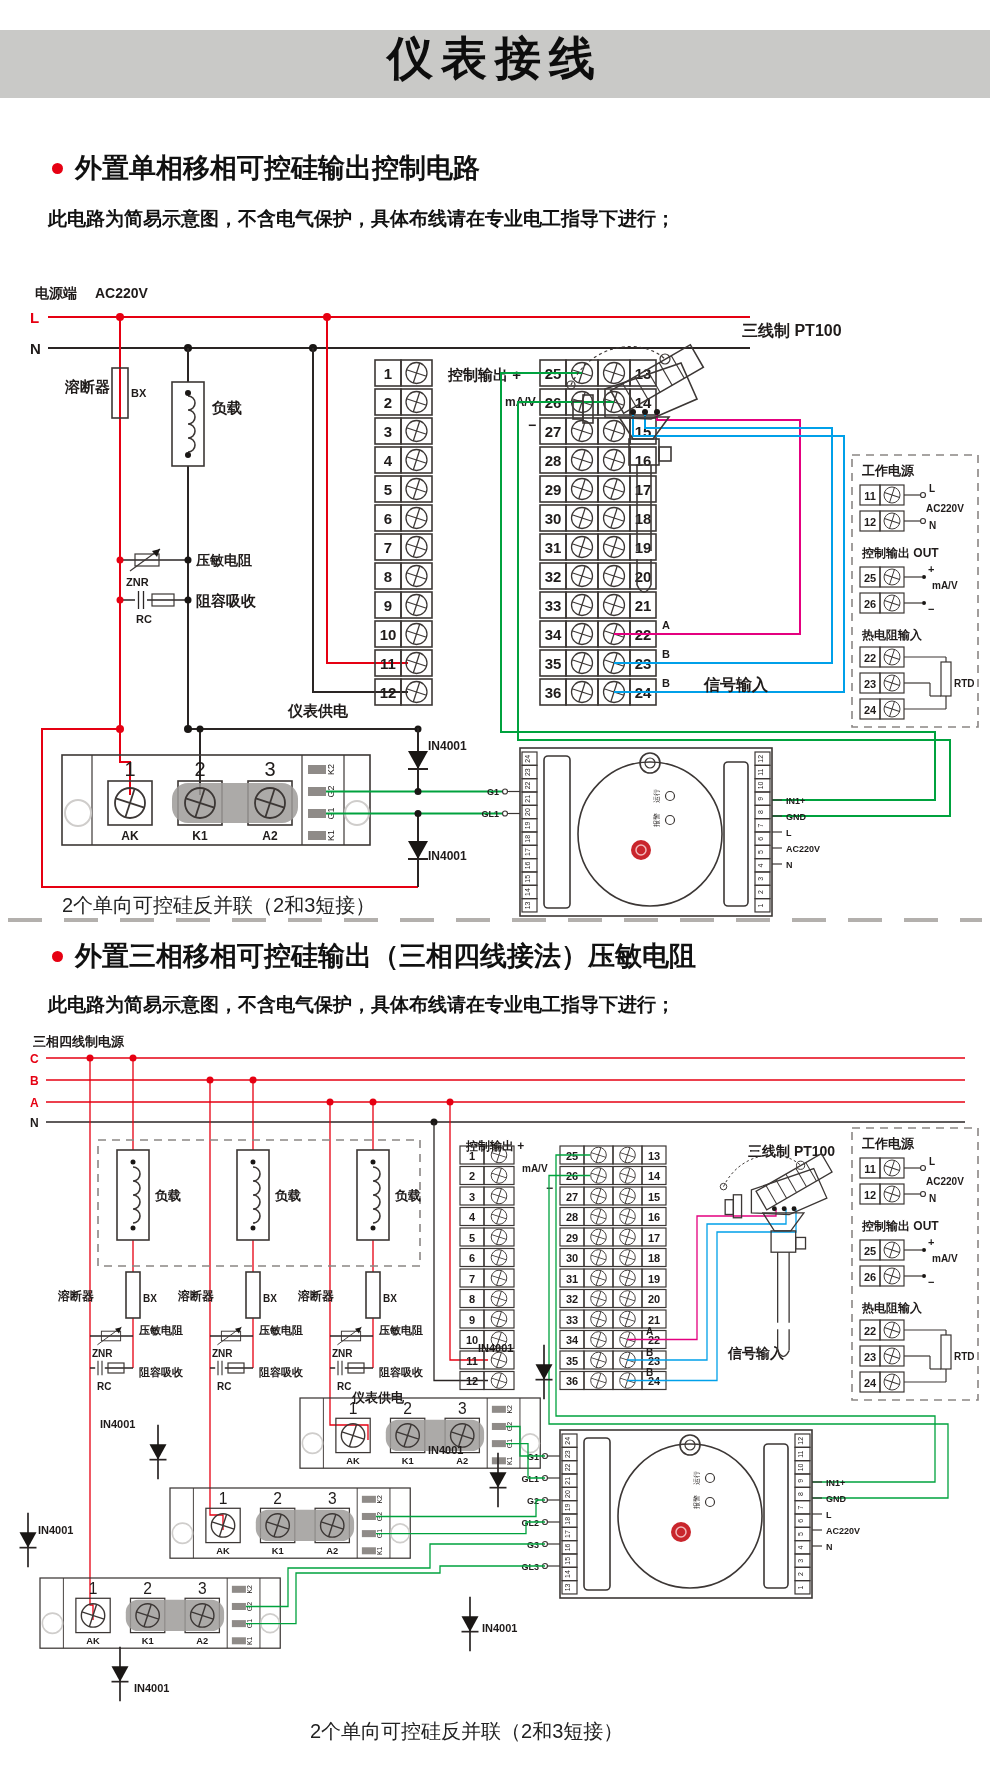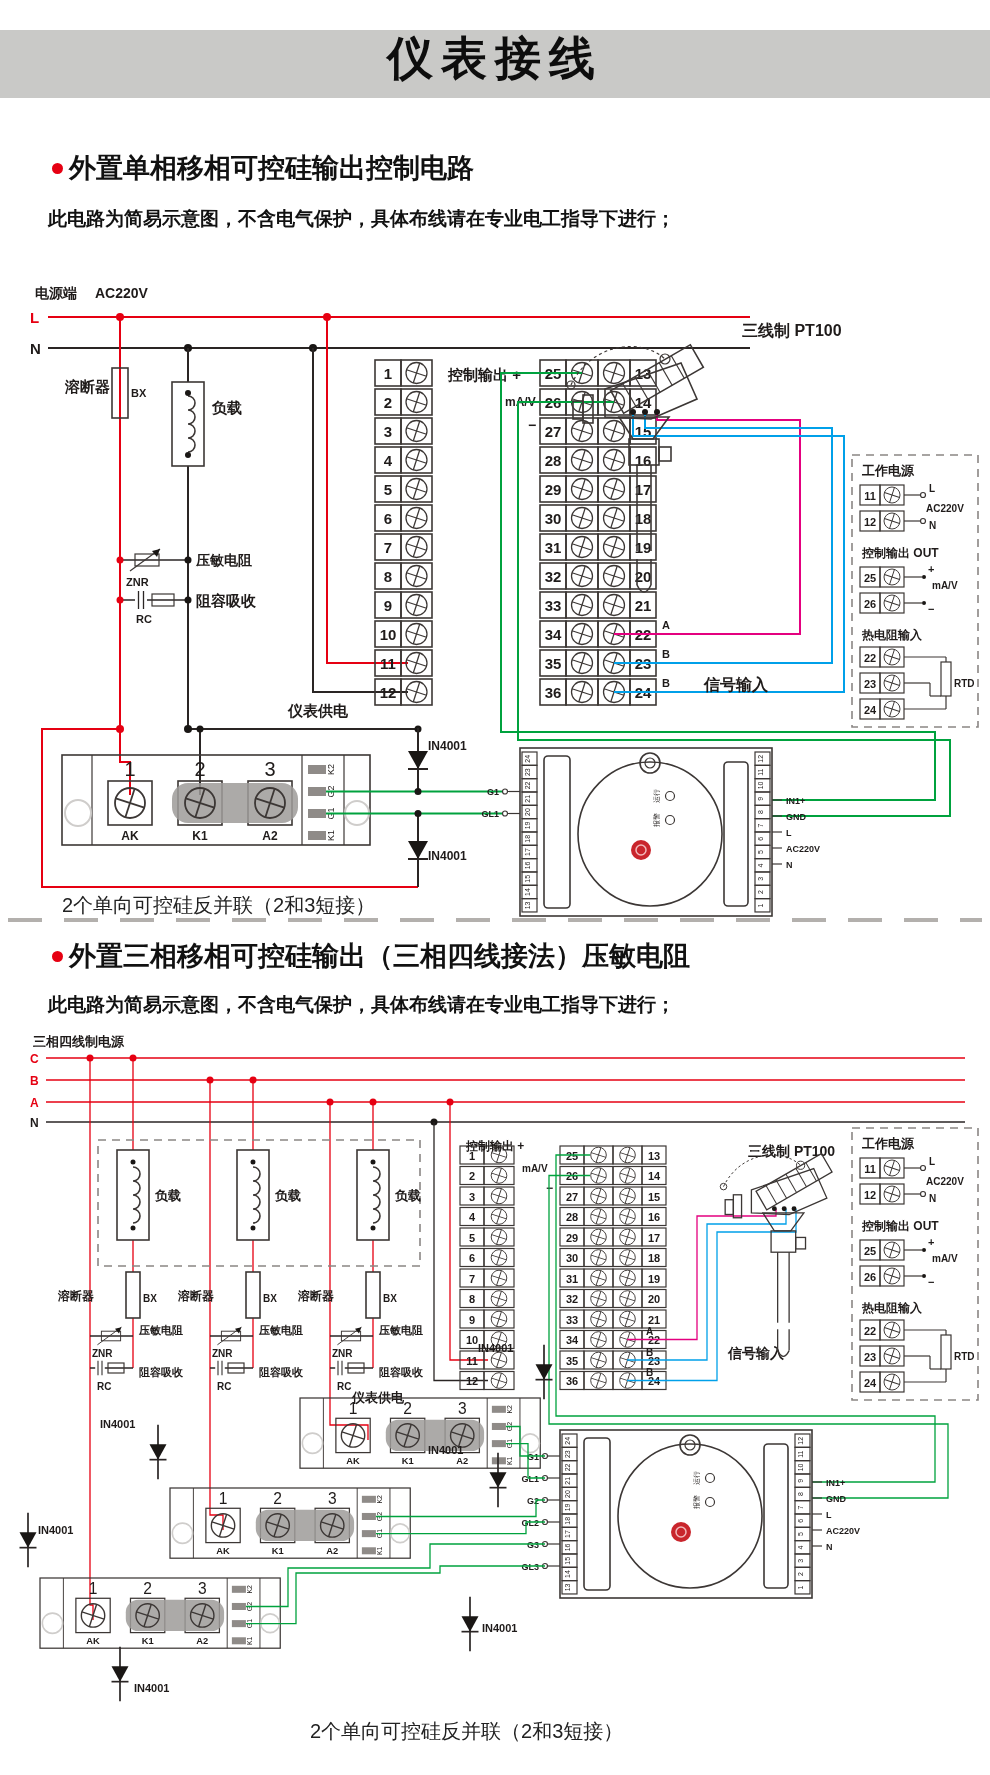--- a/index.html
+++ b/index.html
@@ -1,21 +1,21 @@
 <!DOCTYPE html>
 <html><head>
 <meta charset="utf-8">
 <style>
   html,body{margin:0;padding:0;}
   body{width:990px;height:1775px;position:relative;background:#fff;overflow:hidden;
        font-family:"Liberation Sans","DejaVu Sans",sans-serif;color:#1f1b1a;}
   .hdr{position:absolute;left:0;top:30px;width:990px;height:68px;background:#c9c9c7;text-align:center;}
   .hdr .tt{font-size:46px;font-weight:bold;letter-spacing:8px;line-height:52px;margin-top:2px;color:#0d0d0d;}
   .hdr .st{font-size:20px;margin-top:-10px;color:#1c1c1c;}
-  .sechead{position:absolute;left:52px;display:flex;align-items:center;gap:6px;}
+  .sechead{position:absolute;left:52px;display:flex;align-items:center;gap:12px;}
   .sechead .blt{width:11px;height:11px;border-radius:50%;background:#e60012;flex:0 0 auto;}
   .sechead .ht{font-size:27px;font-weight:bold;color:#111;}
   .note{position:absolute;left:48px;font-size:19px;font-weight:bold;color:#111;}
   .cap{position:absolute;font-size:20px;color:#222;margin-top:40px;}
   .divider{position:absolute;left:8px;top:918px;width:974px;height:4px;
     background:repeating-linear-gradient(90deg,#b3b0ad 0 34px,transparent 34px 56px);}
   svg.diag{position:absolute;left:0;top:0;}
   
   .ol{fill:none;stroke:#3c3735;stroke-width:1.6;}
   .olt{fill:none;stroke:#3c3735;stroke-width:1.2;}

